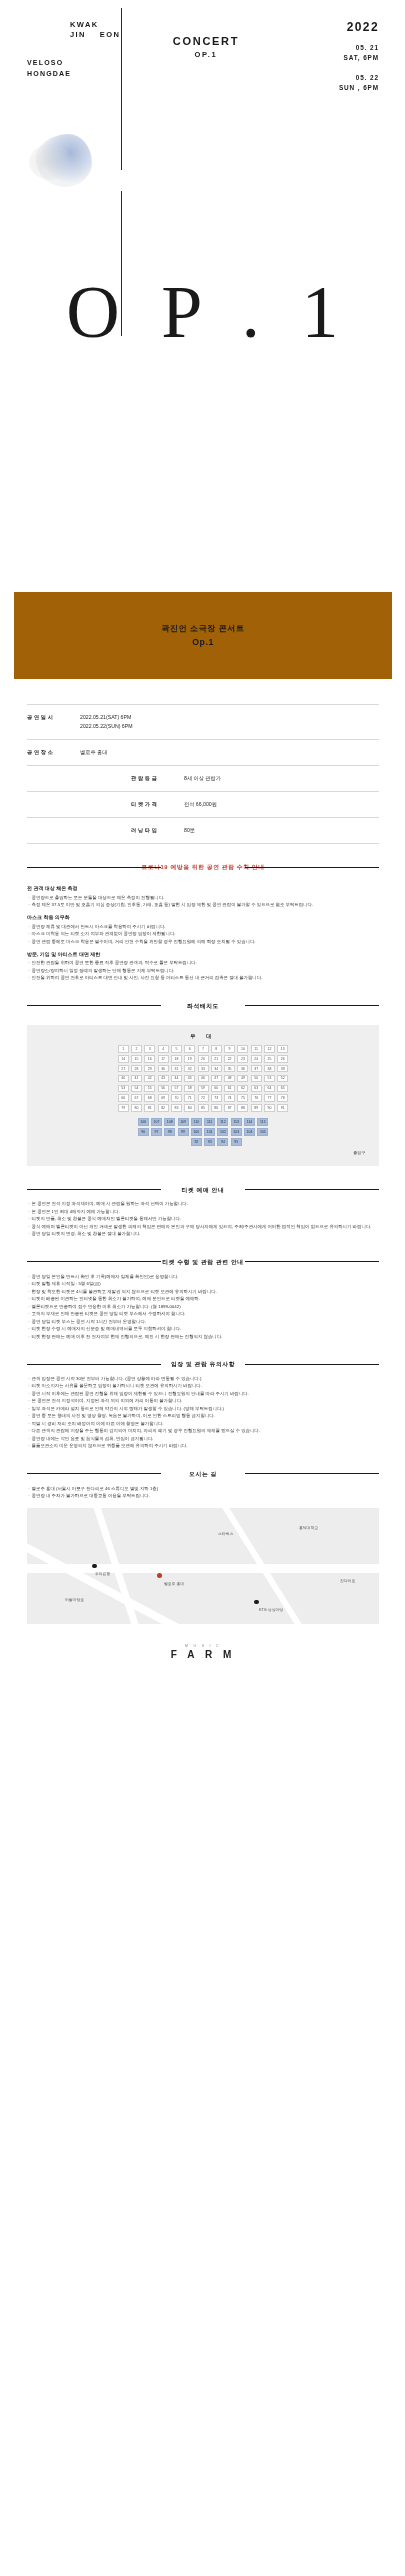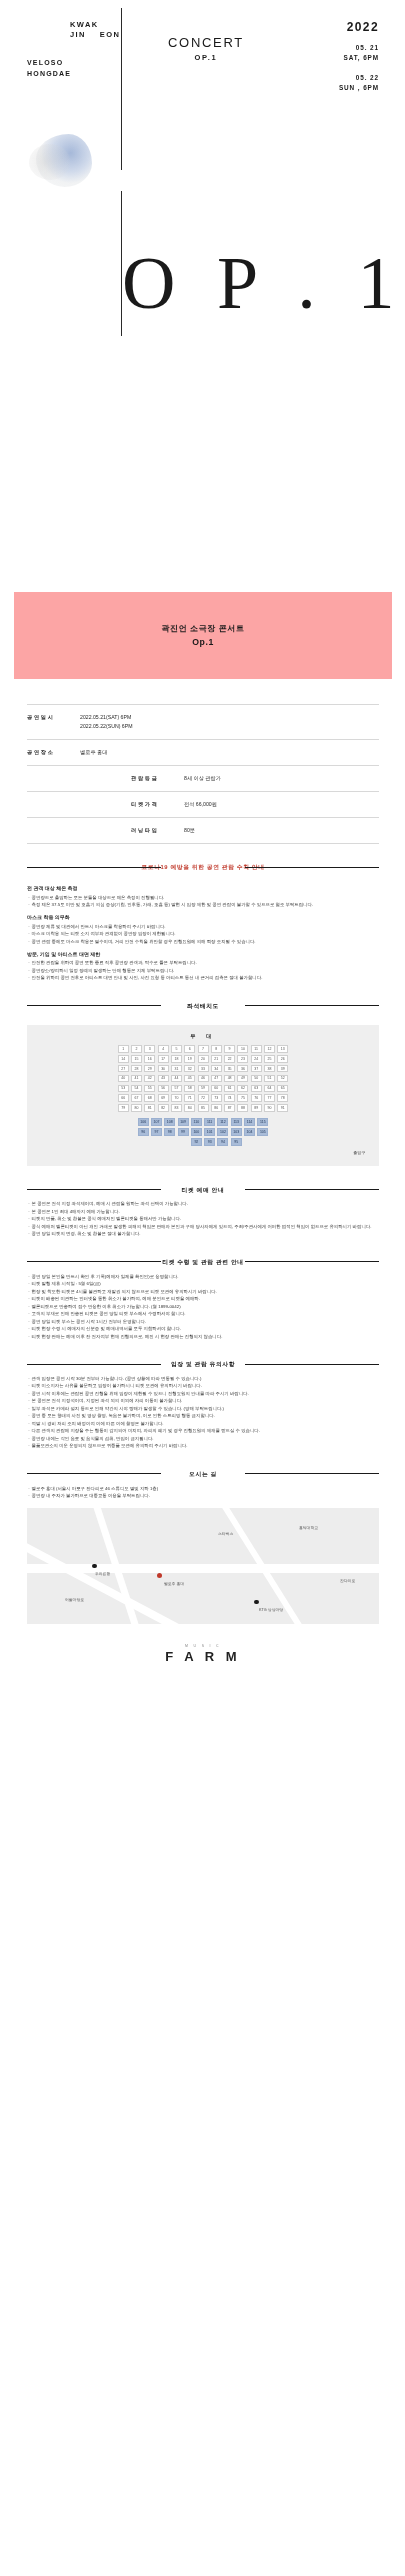--- a/index.html
+++ b/index.html
@@ -30,21 +30,21 @@
   .hero-artist {
     font-size:7.5px; letter-spacing:1.4px; font-weight:700; line-height:10.4px;
     color:#1a1a1a;
   }
   .hero-artist div { white-space:pre;padding-left:43px; }
   .hero-venue {
     margin-top:17.4px; font-size:7px; letter-spacing:1.2px; font-weight:700;
     line-height:10.4px;
   }
   .hero-mid { width:99px; text-align:center; padding-top:15px; }
-  .hero-mid .c1 { font-size:13px; letter-spacing:1.7px; font-weight:400; }
+  .hero-mid .c1 { font-size:11px; letter-spacing:1.7px; font-weight:700; }
   .hero-mid .c2 { font-size:7.5px; letter-spacing:1.7px; font-weight:700; margin-top:2.9px;}
   .hero-right { width:87px; text-align:right; }
   .hero-year { font-size:12px; letter-spacing:1.4px; font-weight:700; }
   .hero-date { margin-top:9.3px; font-size:6.4px; letter-spacing:0.9px; font-weight:700; line-height:10px;}
   .hero-date.second { margin-top:9.3px; }
 
   .blob-wrap { position:relative; height:87px; margin-top:41px; }
   .blob {
     position:absolute; left:36px; top:0; width:56px; height:53px;
     background:
@@ -52,28 +52,28 @@
     border-radius:58% 42% 49% 51% / 47% 55% 45% 53%;
     filter:blur(0.2px);
   }
   .blob:after{
     content:""; position:absolute; left:-7px; top:10.4px; width:41px; height:36px;
     background:radial-gradient(circle at 40% 50%, rgba(200,200,200,0.38) 0%, rgba(215,215,215,0.12) 70%, rgba(255,255,255,0) 100%);
     border-radius:50% 50% 46% 54% / 52% 48% 52% 48%;
   }
 
   .op-title {
-    text-align:right; font-size:74px; line-height:1; letter-spacing:11.6px;
-    font-weight:400; color:#1a1a1a; margin-top:25px; padding-left:10.4px;
+    text-align:center; font-size:74px; line-height:1; letter-spacing:11.6px;
+    font-weight:400; color:#1a1a1a; margin-top:54px; padding-left:10.4px;
     font-family:"Liberation Serif", serif;
   }
 
   
   .title-card {
-    margin:11.6px 14px 0 14px; background:#fca5a5; height:87px;
+    margin:11.6px 14px 0 14px; background:#a16207; height:87px;
     display:flex; flex-direction:column; align-items:center; justify-content:center;
   }
   .title-card .t1 { font-size:8px; font-weight:700; letter-spacing:0.6px; }
   .title-card .t2 { font-size:8.7px; font-weight:700; margin-top:3.5px; letter-spacing:0.6px;}
 
   
   .info { margin:25.5px 27px 0 27px; }
   .info-row { display:flex; align-items:flex-start; padding:8px 0; }
   .info-row .lbl {
     width:53px; font-size:5.2px; font-weight:700; letter-spacing:1.7px; color:#1a1a1a;
@@ -126,21 +126,21 @@
   .road.d1 { left:-23px; top:23px; width:301px; height:7.5px; transform:rotate(28deg); transform-origin:left top;}
   .road.d2 { left:70px; top:-11.6px; width:243px; height:7px; transform:rotate(72deg); transform-origin:left top;}
   .road.d3 { left:191px; top:-17.4px; width:232px; height:6.4px; transform:rotate(58deg); transform-origin:left top;}
   .mlabel { position:absolute; font-size:3.8px; color:#4a4a4a; white-space:nowrap; }
   .mpin { position:absolute; width:4.6px; height:4.6px; border-radius:50%; background:#1a1a1a; }
   .mpin.red { background:#c0392b; width:5.2px; height:5.2px; }
 
   
   .footer { text-align:center; padding:20px 0 15px 0; }
   .footer .f1 { font-size:3.5px; letter-spacing:2.3px; color:#888; }
-  .footer .f2 { font-size:13px; letter-spacing:4px; font-weight:700; color:#222; margin-top:1.7px;}
+  .footer .f2 { font-size:10px; letter-spacing:4px; font-weight:700; color:#222; margin-top:1.7px;}
 </style>
 </head>
 <body>
 
 <div class="page">
 
   <div class="hero">
     <div class="hero-rule-v"></div>
     <div class="hero-rule-v2"></div>
     <div class="hero-grid">

